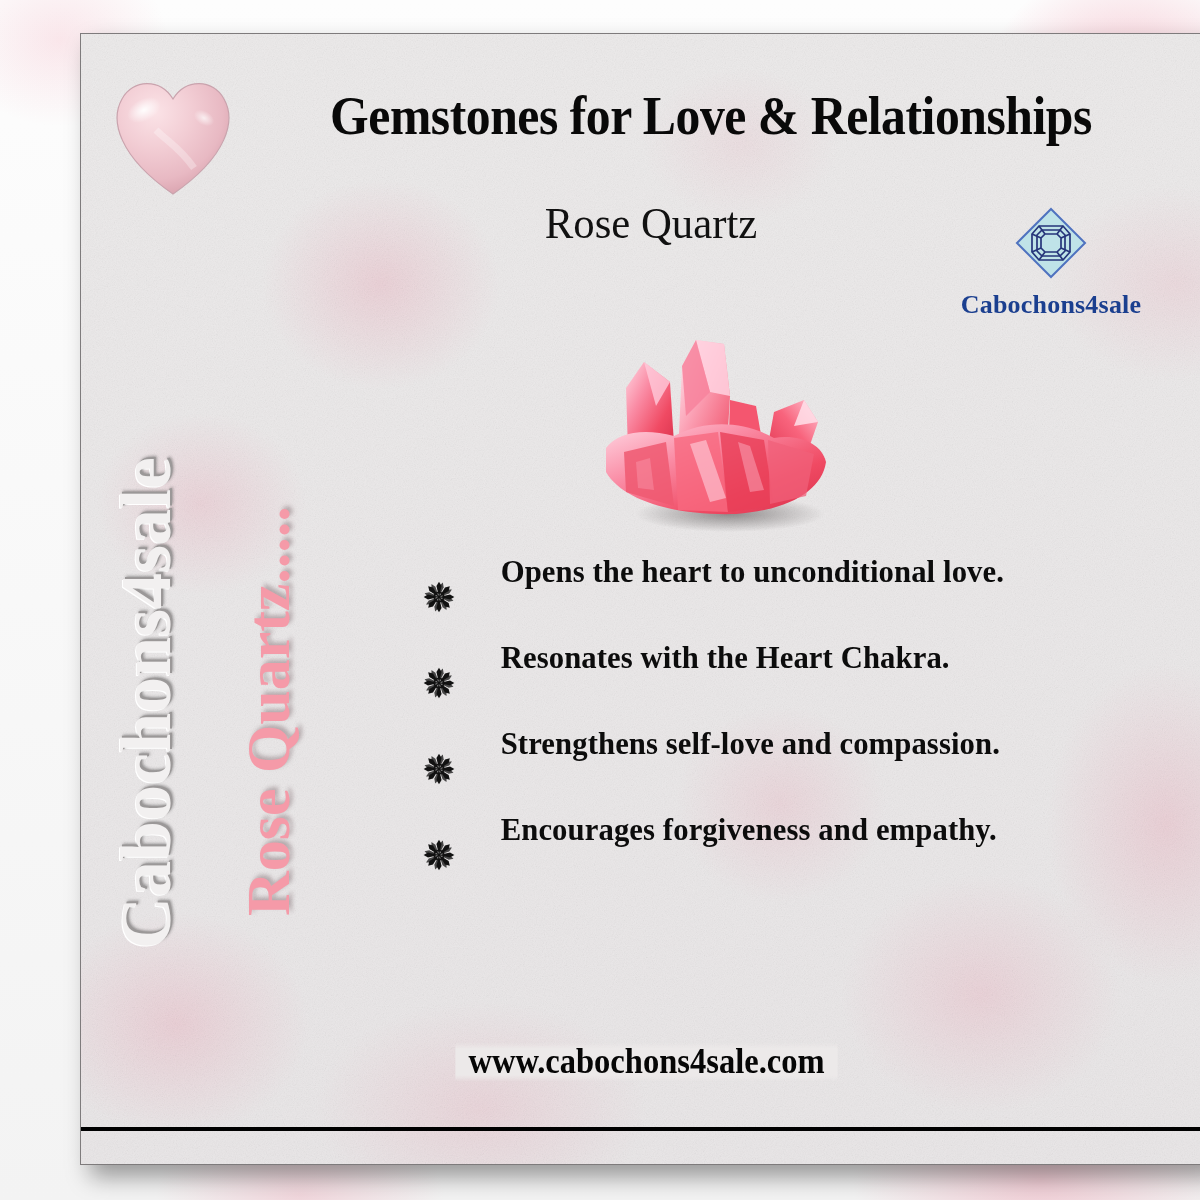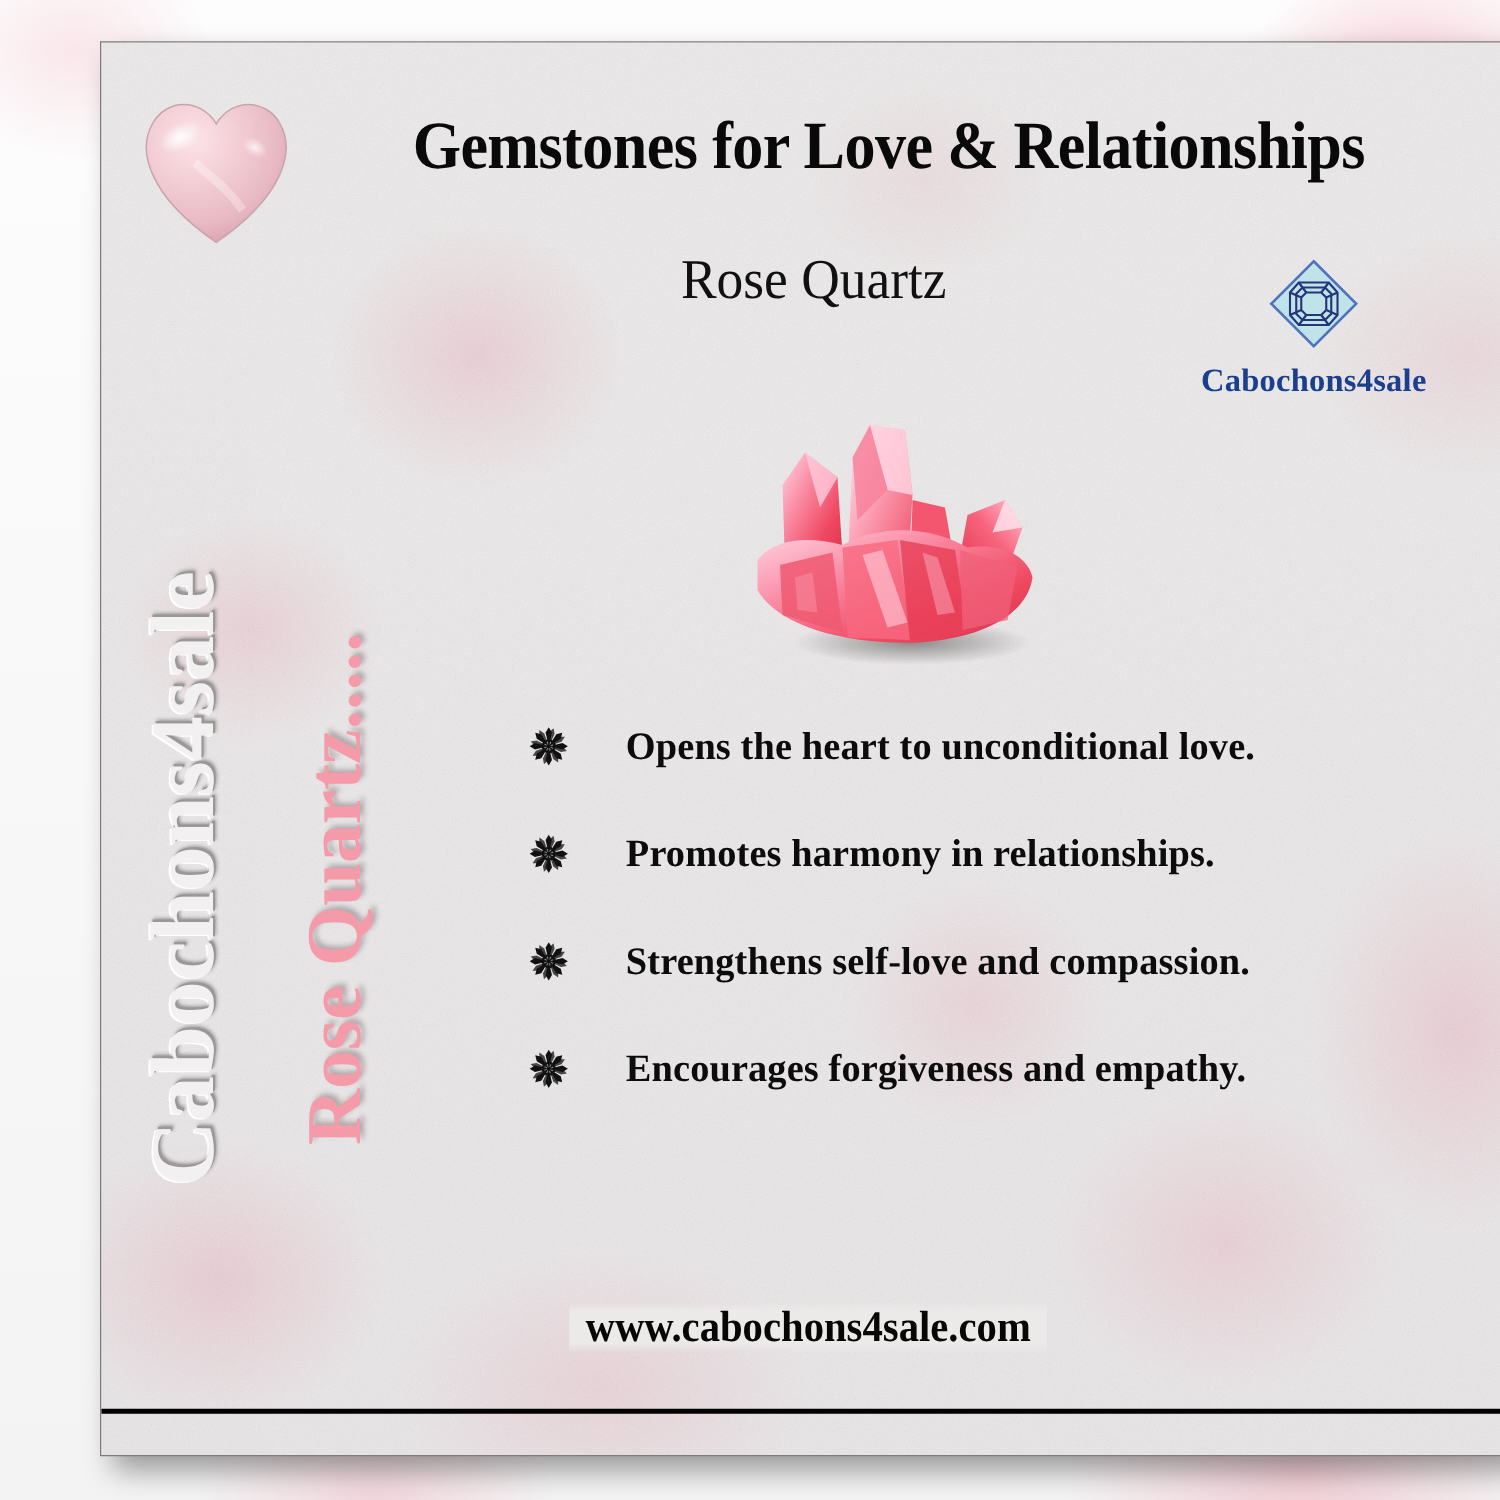--- a/index.html
+++ b/index.html
@@ -95,21 +95,21 @@
   #vert-stone{
     left:152px;top:882px;
     transform:rotate(-90deg);
     font-size:62px;
     color:#f59aa8;
     text-shadow: 3px 3px 4px rgba(120,100,105,.45);
   }
 
   
   #list{position:absolute;left:330px;top:520px;width:740px;}
-  .row{display:flex;align-items:center;height:86px;}
+  .row{display:flex;height:86px;}
   .mk{width:56px;flex:0 0 56px;display:flex;justify-content:center;align-items:center;}
   .txt{
     font-size:31px;font-weight:bold;color:#0c0c0c;
     padding-left:34px;letter-spacing:.1px;
     transform:scaleX(.99);transform-origin:left center;
   }
 
   
   #footline{position:absolute;left:0px;top:1093px;width:1132px;height:4px;background:#000;}
   #footurl{
@@ -274,21 +274,21 @@
         <use href="#pet" transform="rotate(135 20 20)"></use>
               <use href="#pet" transform="rotate(180 20 20)"></use>
         <use href="#pet" transform="rotate(225 20 20)"></use>
               <use href="#pet" transform="rotate(270 20 20)"></use>
         <use href="#pet" transform="rotate(315 20 20)"></use>
         <circle cx="20" cy="20" r="5.5" fill="none" stroke="#111" stroke-width="2.2"></circle>
         <circle cx="20" cy="20" r="2"></circle>
             </g>
           </svg>
       </span>
-      <span class="txt">Promotes harmony in relationships.</span>
+      <span class="txt">Resonates with the Heart Chakra.</span>
     </div>
     <div class="row">
       <span class="mk">
         <svg width="34" height="34" viewBox="0 0 40 40">
             <g fill="#111">
         <use href="#pet"></use>
               <use href="#pet" transform="rotate(45 20 20)"></use>
               <use href="#pet" transform="rotate(90 20 20)"></use>
         <use href="#pet" transform="rotate(135 20 20)"></use>
               <use href="#pet" transform="rotate(180 20 20)"></use>

